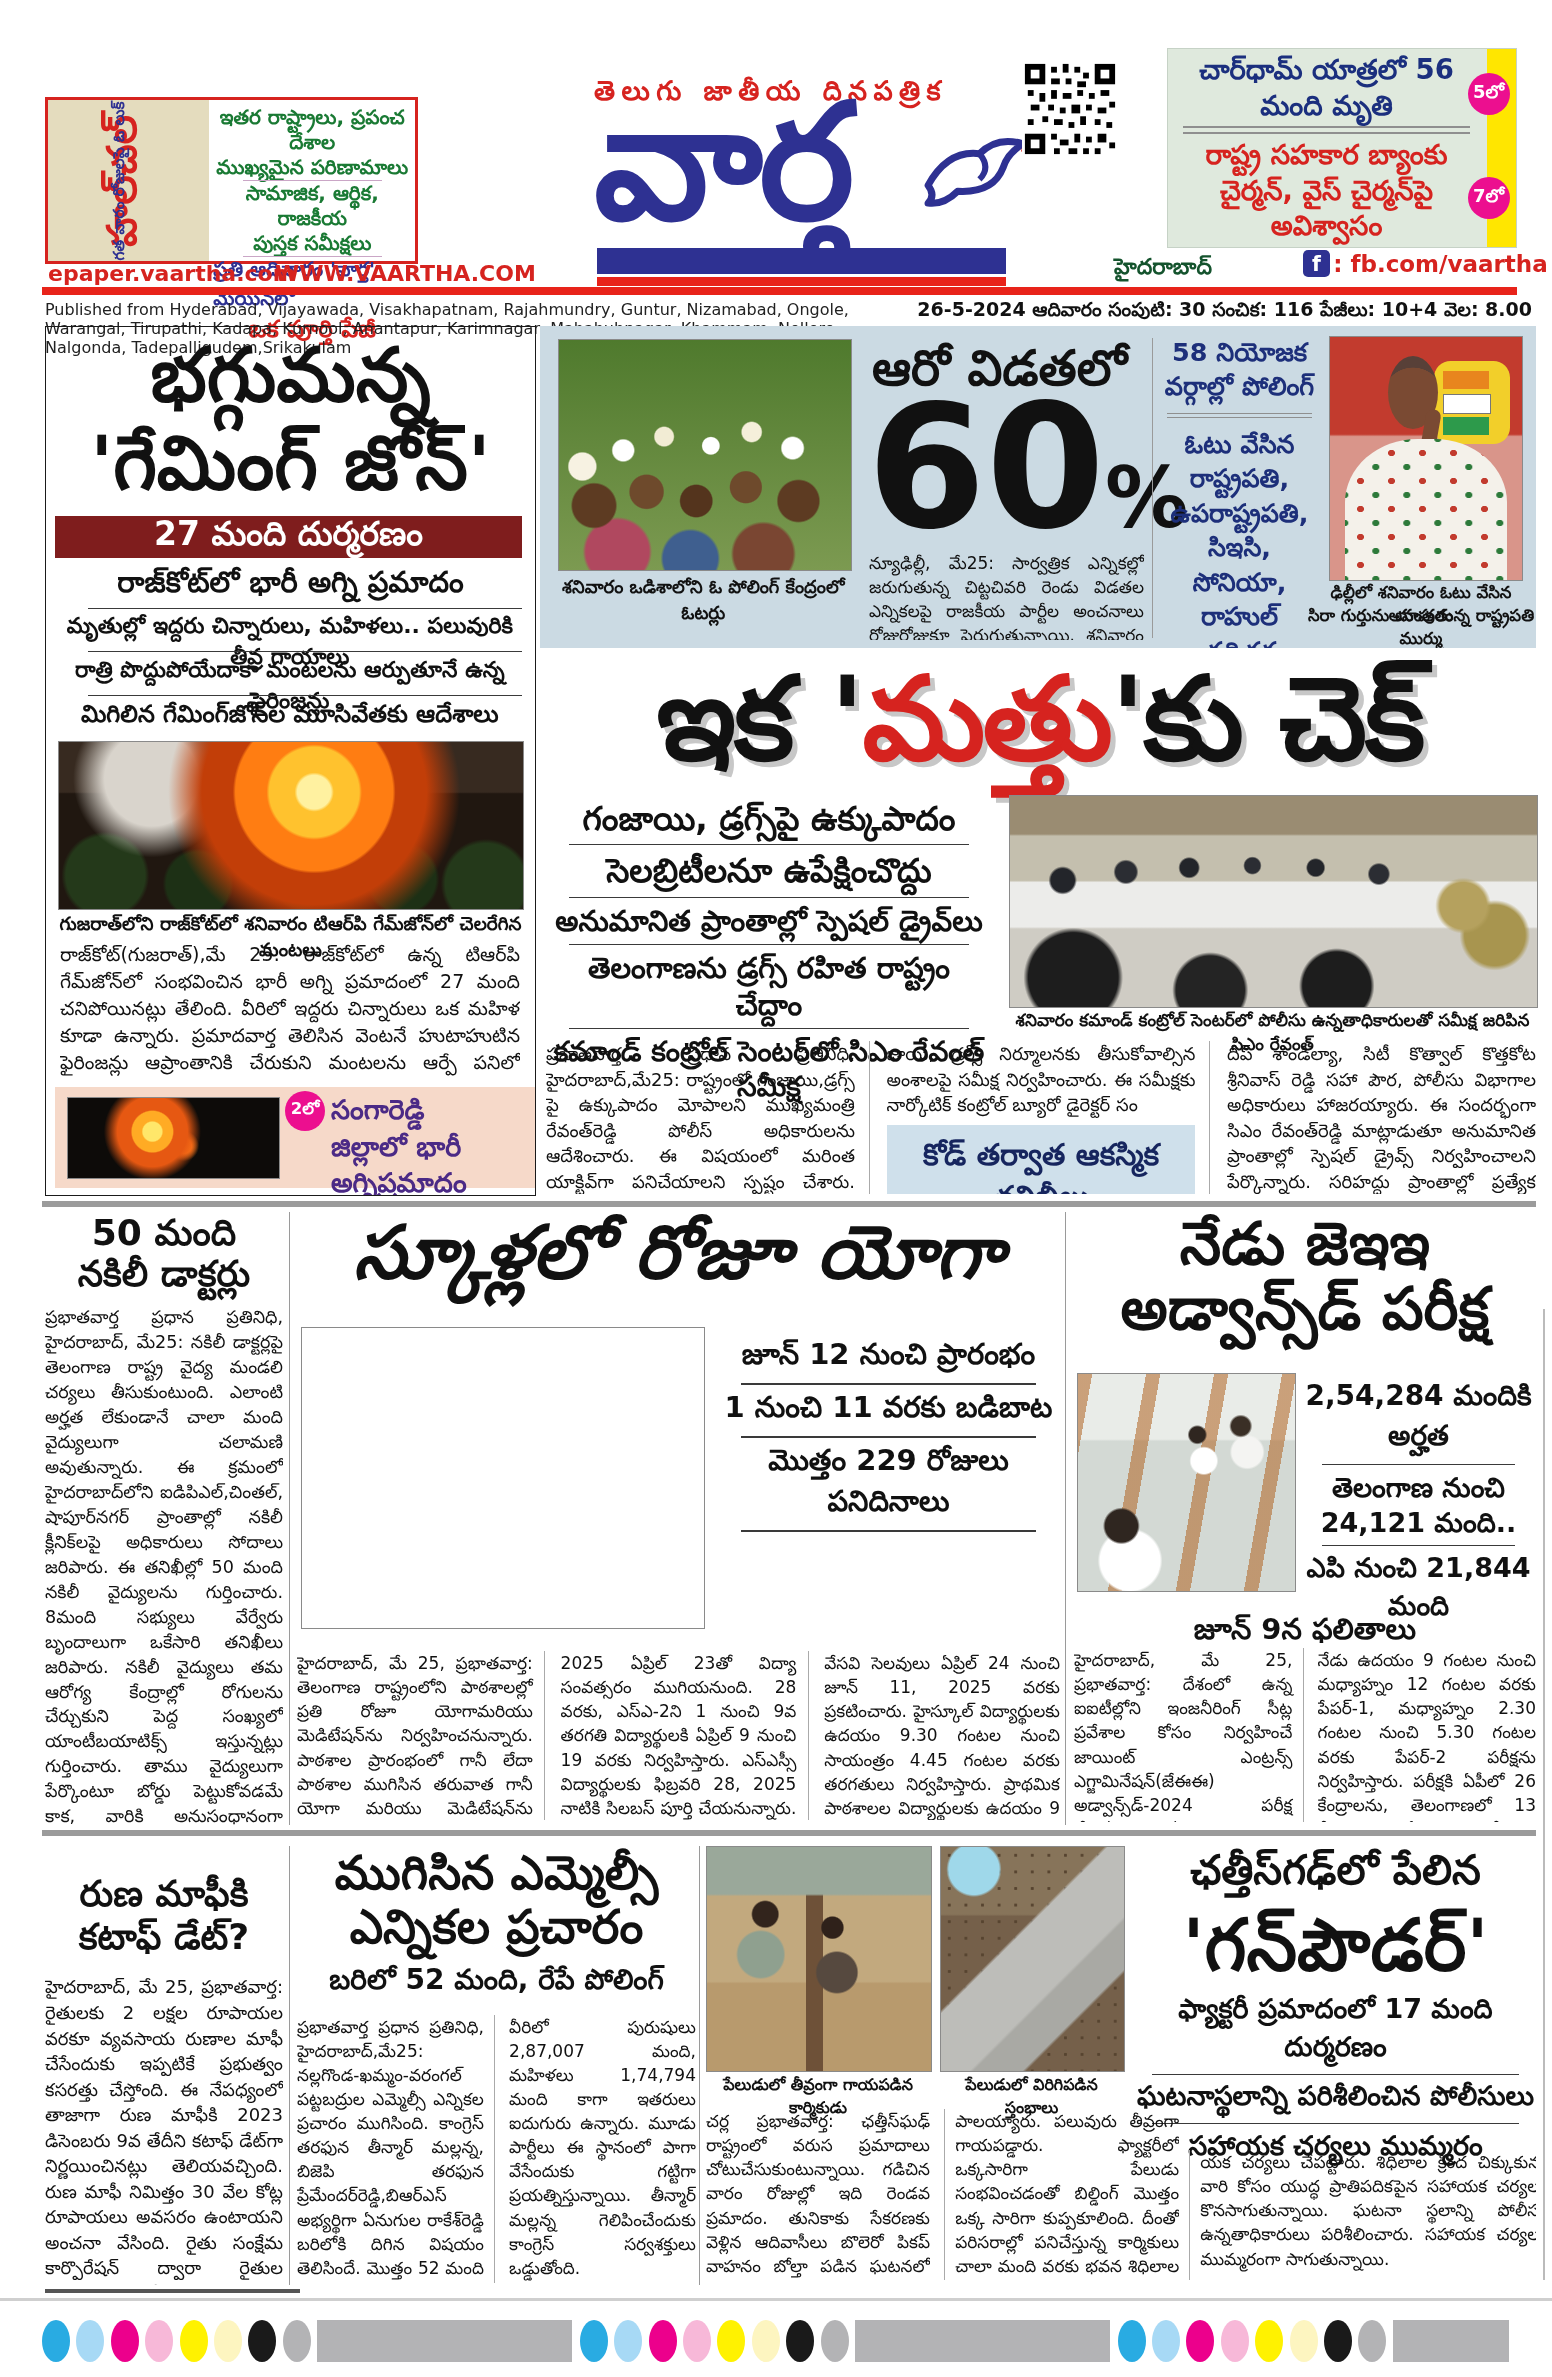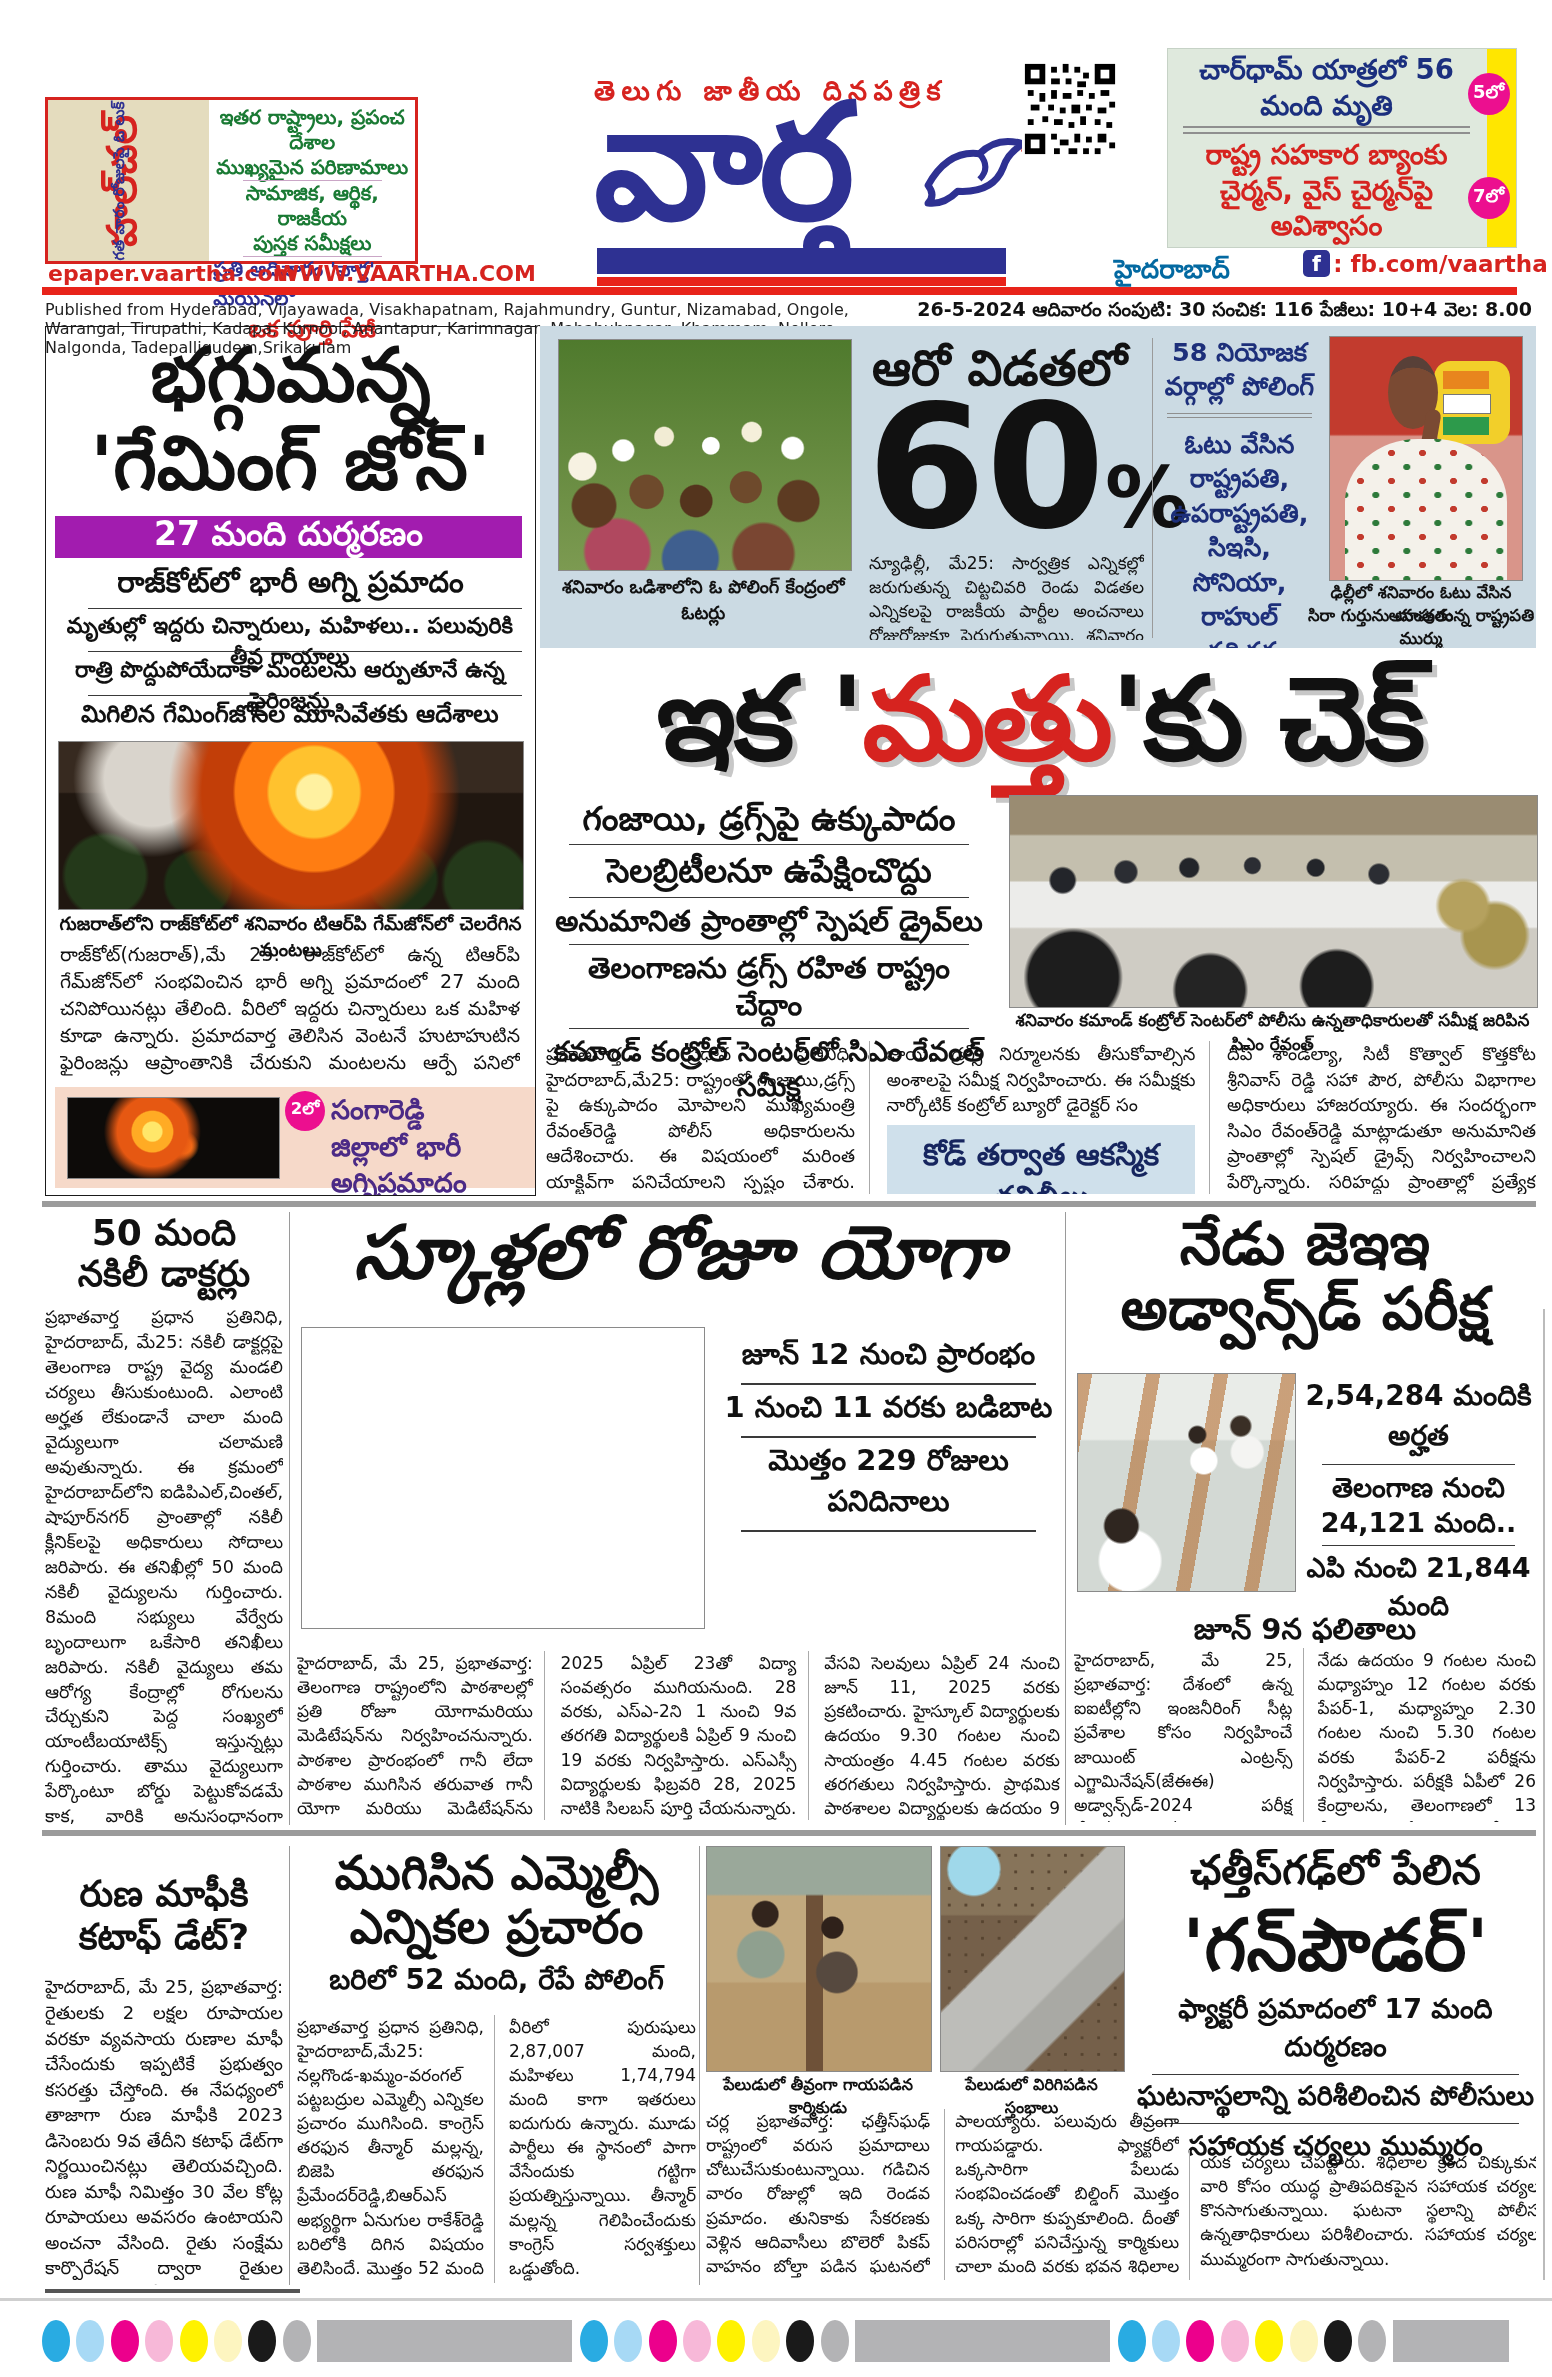--- a/index.html
+++ b/index.html
@@ -38,21 +38,21 @@
   #trb-inner{position:absolute;left:9px;right:40px;top:0;height:100%;display:flex;
        flex-direction:column;justify-content:space-evenly;}
   #trb-inner .h1{color:#1b2f7e;font-weight:800;font-size:27.5px;text-align:center;line-height:1.3;}
   #trb-inner .h2{color:#d6231f;font-weight:800;font-size:27.5px;text-align:center;line-height:1.3;}
   #trb-inner .sep{border-top:2.6px solid #8f8f8f;border-bottom:2.6px solid #8f8f8f;height:3.8px;margin:0 6.4px;}
   #fb-icon{width:27px;height:27px;background:#2e3192;color:#fff;border-radius:5.1px;
        display:inline-flex;align-items:center;justify-content:center;
        font-weight:800;font-size:20.4px;vertical-align:middle;}
   
   #lead-box{border:1.9px solid #1a1a1a;}
-  #lead-redbar{background:#a21caf;color:#fff;display:flex;align-items:center;justify-content:center;}
+  #lead-redbar{background:#7f1d1d;color:#fff;display:flex;align-items:center;justify-content:center;}
   
   #poll-band{background:#cbdae3;}
   .bullet{color:#1d2f7a;font-weight:800;font-size:25.5px;text-align:center;line-height:1.35;}
   
   #drugs-head{font-size:116px;font-weight:800;line-height:1;letter-spacing:-2.6px;
       text-shadow:5.1px 5.1px 0 #c7c7c7;white-space:nowrap;}
   .dsub{font-weight:800;text-align:center;line-height:1.25;}
   #drugs-innerbox{background:#cfe0eb;position:relative;padding:11.5px 15.3px;}
   #drugs-innerbox .l1{color:#16255e;font-weight:800;font-size:30px;text-align:center;}
   
@@ -247,21 +247,21 @@
     <div id="trb-strip"></div>
     <div id="trb-inner">
       <div class="h1">చార్‌ధామ్ యాత్రలో 56 మంది మృతి</div>
       <div class="sep"></div>
       <div class="h2">రాష్ట్ర సహకార బ్యాంకు చైర్మన్, వైస్ చైర్మన్‌పై అవిశ్వాసం</div>
     </div>
     <div class="badge" style="right:6.4px;top:24px;width:42px;height:42px;font-size:18px;">5లో</div>
     <div class="badge" style="right:6.4px;top:128px;width:42px;height:42px;font-size:18px;">7లో</div>
   </div>
 
-  <div class="abs b" style="left:1114px;top:254px;font-size:26px;color:#0369a1;">హైదరాబాద్</div>
+  <div class="abs b" style="left:1114px;top:254px;font-size:22px;color:#14532d;">హైదరాబాద్</div>
   <div class="abs" style="left:1303px;top:250px;">
     <span id="fb-icon">f</span>
     <span class="b red" style="font-size:23px;vertical-align:middle;">: fb.com/vaartha</span>
   </div>
 
   <div class="abs" style="left:42px;top:287px;width:1475px;height:8.3px;background:#e8231a;"></div>
   <div class="abs" style="left:45px;top:300px;width:881px;font-size:16px;color:#222;">Published from Hyderabad, Vijayawada, Visakhapatnam, Rajahmundry, Guntur, Nizamabad, Ongole, Warangal, Tirupathi, Kadapa, Kurnool, Anantapur, Karimnagar, Mahabubnagar, Khammam, Nellore, Nalgonda, Tadepalligudem,Srikakulam</div>
   <div class="abs b" style="left:785px;top:298px;width:747px;font-size:19px;text-align:right;color:#111;">26-5-2024 ఆదివారం సంపుటి: 30 సంచిక: 116 పేజీలు: 10+4 వెల: 8.00</div>
 
   <div id="lead-box" class="abs clip" style="left:45px;top:326px;width:489px;height:868px;">

